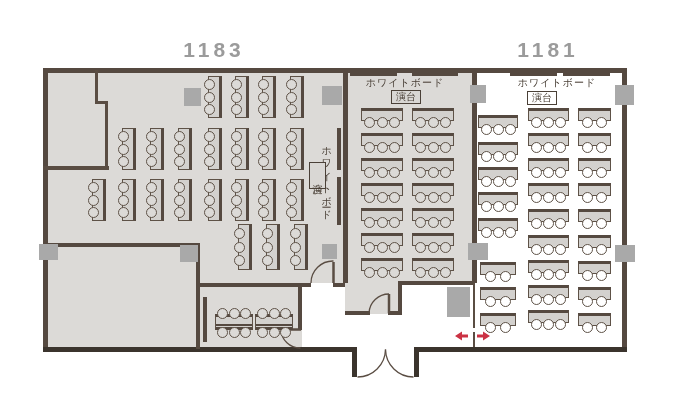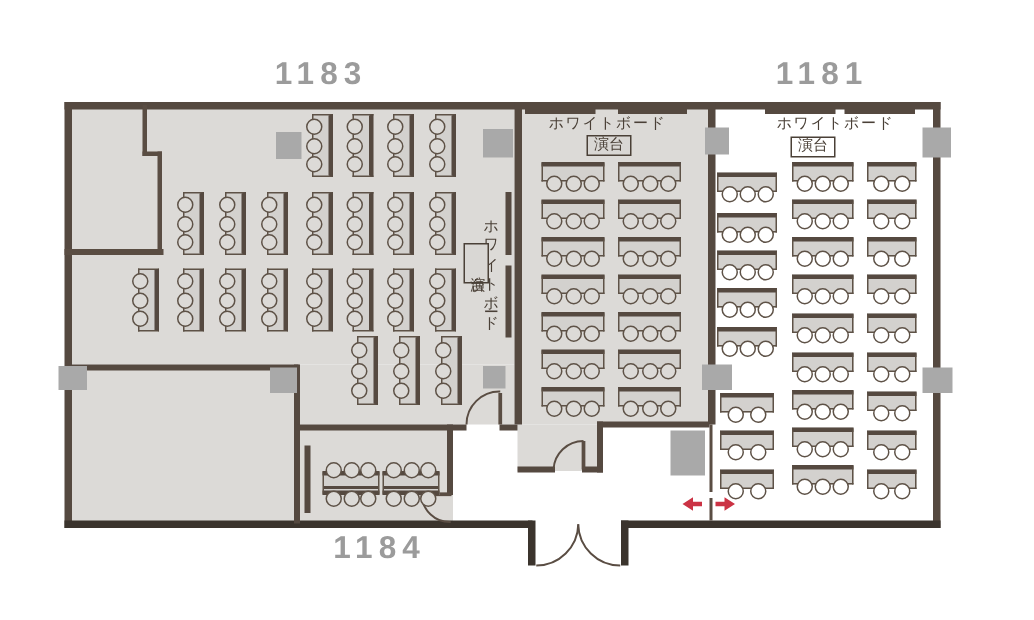--- a/index.html
+++ b/index.html
@@ -69,21 +69,20 @@
   <div class="wall" style="left:398px;top:281px;width:4px;height:34px;"></div>
   <div class="wall" style="left:345px;top:311px;width:25px;height:4px;"></div>
   <div class="wall" style="left:388px;top:311px;width:14px;height:4px;"></div>
 
   <div class="wall" style="left:472px;top:68px;width:5px;height:215px;"></div>
   <div class="wall thin" style="left:473px;top:283px;width:2px;height:45px;"></div>
   <div class="wall thin" style="left:473px;top:332px;width:2px;height:15px;"></div>
 
   <div class="room-label" style="left:164px;top:38px;">1183</div>
   <div class="room-label" style="left:498px;top:38px;text-align:center;">1181</div>
-  <div class="room-label" style="left:203px;top:354px;">1184</div>
 
   <div class="jp" style="left:345px;top:77px;width:120px;">ホワイトボード</div>
   <div class="lectern" style="left:391px;top:90px;width:30px;height:14px;">演台</div>
   <div class="jp" style="left:497px;top:77px;width:120px;">ホワイトボード</div>
   <div class="lectern white" style="left:527px;top:91px;width:30px;height:14px;">演台</div>
   <div class="jp vtext" style="left:320px;top:140px;width:13px;height:100px;">ホワイトボード</div>
   <div class="lectern vtext" style="left:309px;top:162px;width:17px;height:27px;">演台</div>
 
   <svg class="overlay" width="689" height="413" viewBox="0 0 689 413">
     <g stroke="#5a4d43" fill="none">

